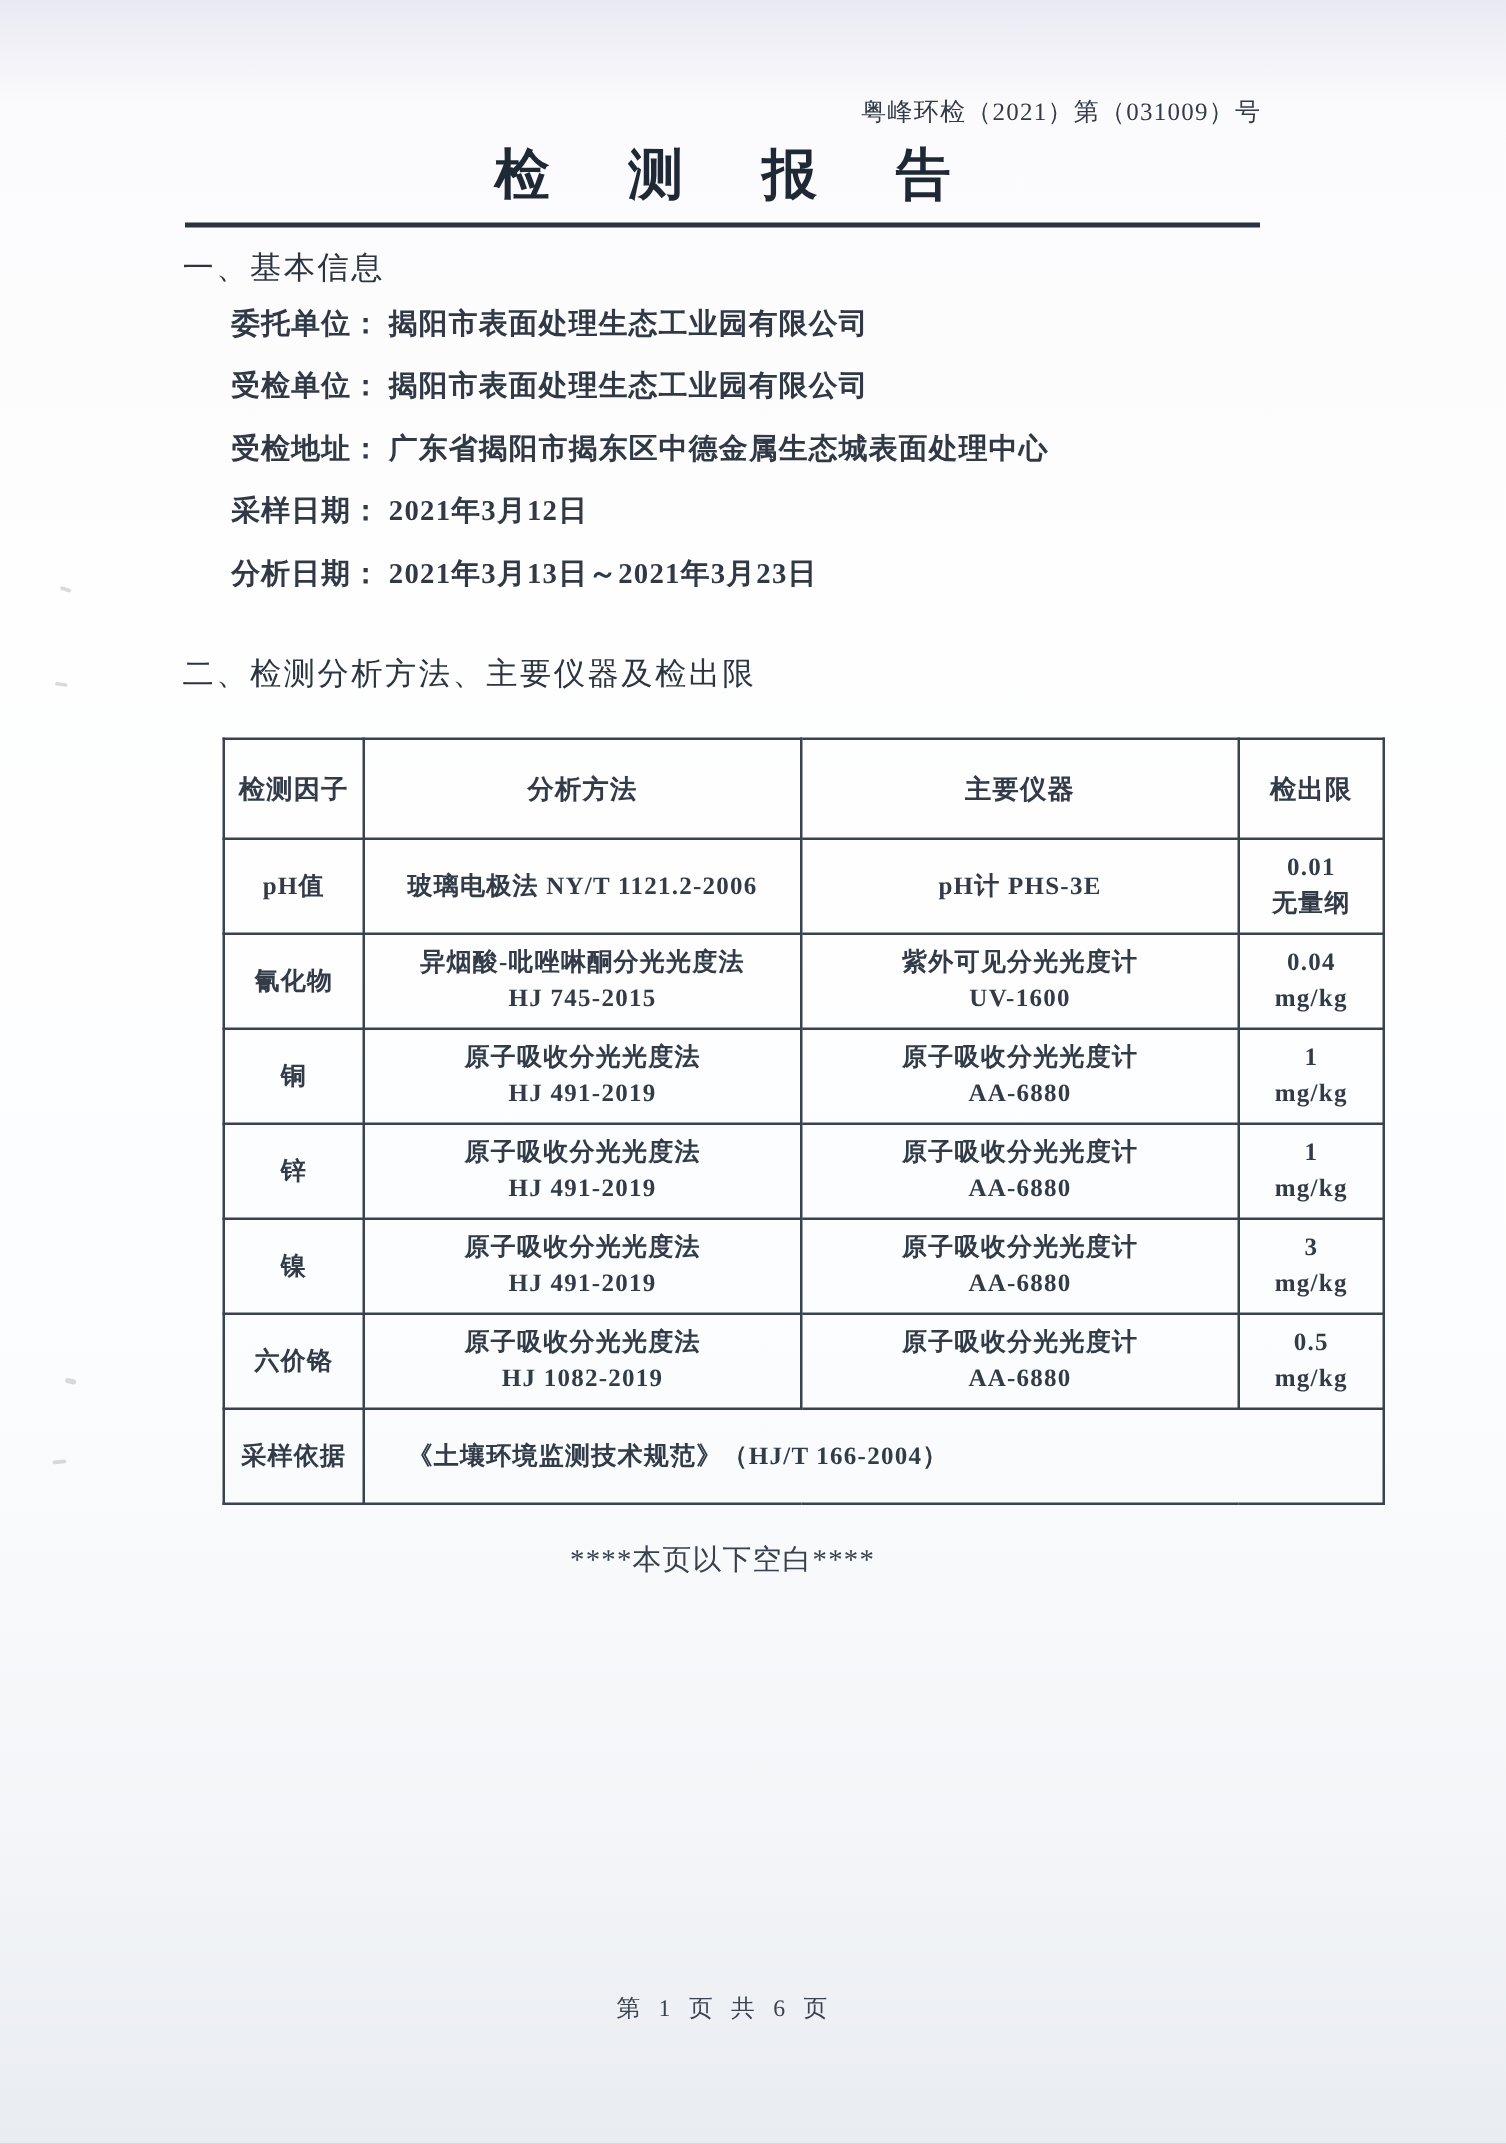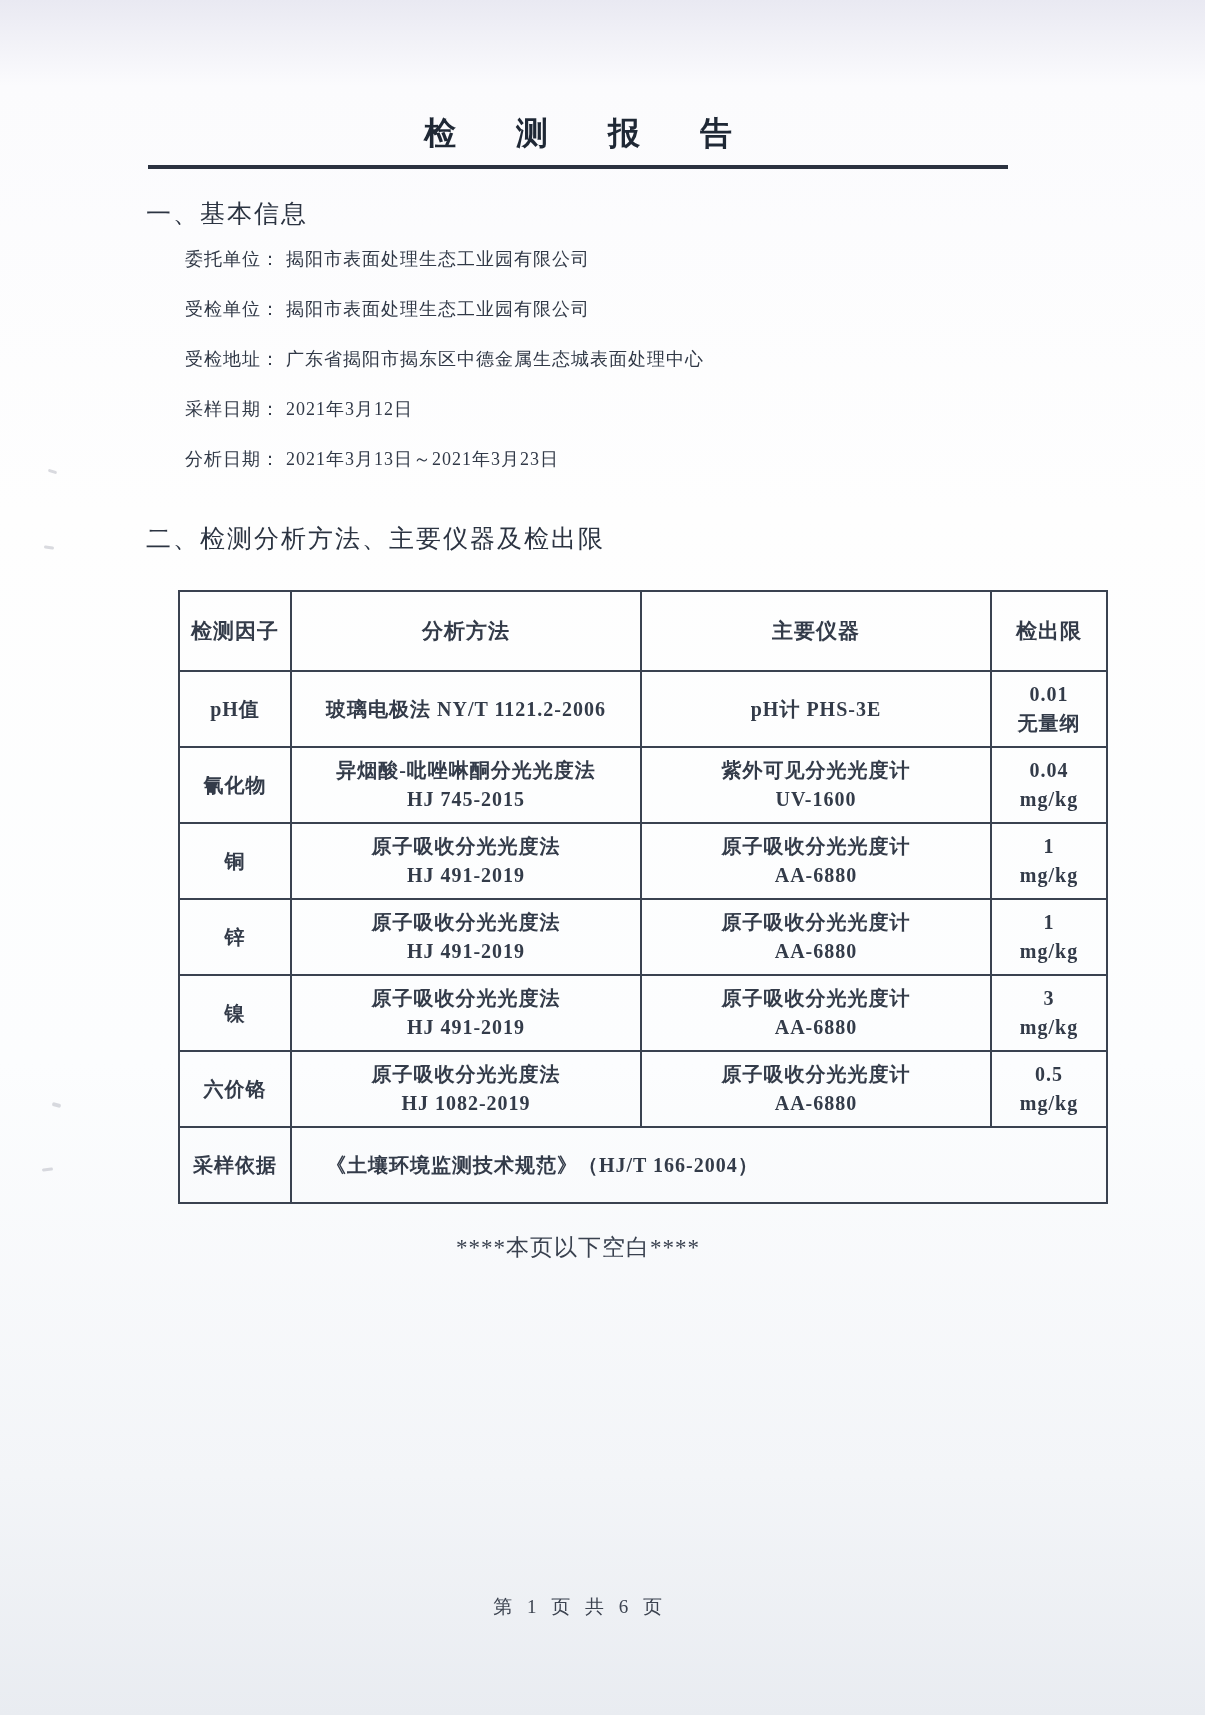--- a/index.html
+++ b/index.html
@@ -19,37 +19,37 @@
     font-size:20px;letter-spacing:1px;color:#333b49;
   }
   
   .title-block{
     position:absolute;top:116px;left:148px;width:860px;
     text-align:center;
     border-bottom:4px solid #2b3240;
     padding-bottom:14px;
   }
   .title-block .title{
-    font-size:32px;font-weight:bold;color:#1f2835;
+    font-size:44px;font-weight:bold;color:#1f2835;
     letter-spacing:26px;line-height:1.1;
     text-indent:26px; 
   }
   
   .sec-heading{
     position:absolute;left:146px;
     font-size:25px;color:#2c3442;letter-spacing:2px;
   }
   .sec1{top:197px;}
   .sec2{top:522px;}
   
   .fields{
     position:absolute;left:185px;top:243px;
     display:flex;flex-direction:column;row-gap:18px;
   }
-  .field{font-size:18px;line-height:32px;color:#313947;letter-spacing:1px;white-space:nowrap;}
+  .field{font-size:23px;line-height:32px;color:#313947;letter-spacing:1px;white-space:nowrap;font-weight:bold;}
   .field .lbl{margin-right:6px;}
   
   .tbl{
     position:absolute;left:178px;top:590px;
     border-collapse:collapse;table-layout:fixed;
     width:892px;
     font-size:20px;color:#333b49;font-weight:bold;
   }
   .tbl td{
     border:2px solid #3a4250;
@@ -82,20 +82,21 @@
   .m1{left:48px;top:470px;width:9px;height:3px;transform:rotate(18deg);}
   .m2{left:44px;top:546px;width:10px;height:3px;transform:rotate(8deg);}
   .m3{left:52px;top:1103px;width:9px;height:4px;transform:rotate(14deg);}
   .m4{left:42px;top:1168px;width:11px;height:3px;transform:rotate(-6deg);}
 </style>
 </head>
 <body>
 
 <div class="page">
 
+  <div class="refno">粤峰环检（2021）第（031009）号</div>
 
   <div class="title-block">
     <div class="title">检 测 报 告</div>
   </div>
 
   <div class="sec-heading sec1">一、基本信息</div>
 
   <div class="fields">
     <div class="field">
       <span class="lbl">委托单位：</span><span class="val">揭阳市表面处理生态工业园有限公司</span>

